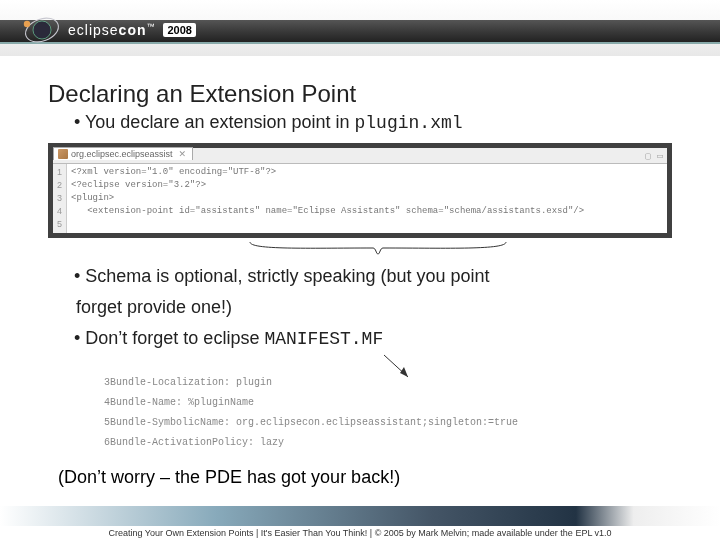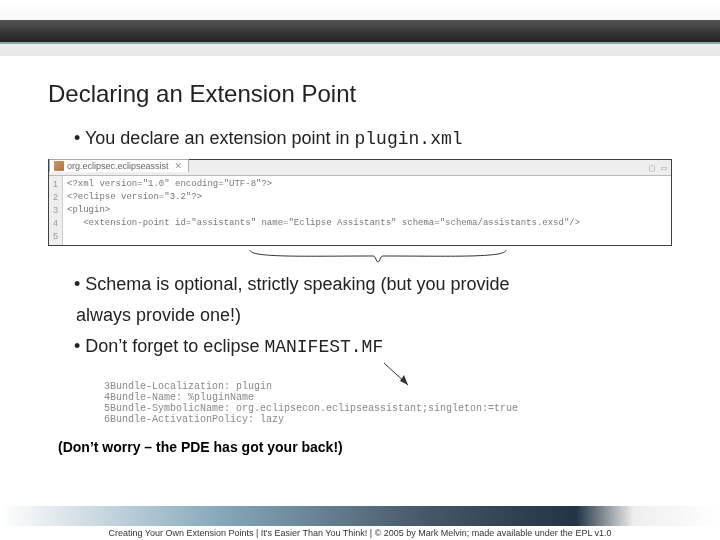--- a/index.html
+++ b/index.html
@@ -66,38 +66,38 @@
     letter-spacing: 0.3px;
   }
 
   .content {
     padding: 24px 48px 0 48px;
   }
   h1.title {
     font-size: 24px;
     font-weight: 400;
     color: #222;
-    margin-bottom: 20px;
+    margin-bottom: 4px;
   }
   .bullet {
     font-size: 18px;
     color: #222;
     margin: 4px 0 10px 26px;
   }
   .bullet-sub {
     margin-left: 28px;
   }
   code.inline {
     font-family: "Courier New", monospace;
     font-size: 18px;
   }
 
   .editor {
     margin: 2px 0 4px 0;
-    border: 1px solid #404040;
+    border: 5px solid #404040;
     background: #eee;
     font-size: 10px;
     color: #888;
     font-family: "Courier New", monospace;
     position: relative;
   }
   .editor-tab {
     display: inline-flex;
     align-items: center;
     background: #fff;
@@ -156,29 +156,28 @@
     margin-top: -6px;
     margin-bottom: -4px;
     height: 24px;
   }
   .arrow svg { width: 40px; height: 30px; }
 
   .manifest {
     margin: 0 0 10px 56px;
     font-family: "Courier New", monospace;
     font-size: 10px;
-    line-height: 11px;
+    line-height: 20px;
     color: #888;
     white-space: pre;
   }
 
   .paren-note {
-    font-size: 14px;
+    font-size: 18px;
     margin: 14px 0 0 10px;
-    font-weight: bold;
   }
 
   .footer {
     position: absolute;
     bottom: 0; left: 0; right: 0;
     height: 34px;
   }
   .footer-bar {
     height: 20px;
     margin: 0 0 0 0;
@@ -189,20 +188,34 @@
     font-size: 9px;
     color: #333;
     padding: 2px 0;
   }
 </style>
 </head>
 <body>
 
 <div class="header">
   <div class="header-bar"></div>
+  <div class="logo-wrap">
+    <div class="logo-circle">
+      <svg viewBox="0 0 40 40">
+        <circle cx="20" cy="20" r="9" fill="#2a2a3a"></circle>
+        <circle cx="20" cy="20" r="9" fill="none" stroke="#7da" stroke-width="0.6"></circle>
+        <ellipse cx="20" cy="20" rx="17" ry="11" fill="none" stroke="#c8c8d0" stroke-width="1.1" transform="rotate(-20 20 20)"></ellipse>
+        <circle cx="5" cy="14" r="3.2" fill="#e8a050"></circle>
+      </svg>
+    </div>
+    <span class="logo-text">
+      <span>eclipse</span><span class="con">CON</span><span class="logo-tm">™</span>
+    </span>
+    <span class="year-badge">2008</span>
+  </div>
 </div>
 
 <div class="content">
   <h1 class="title">Declaring an Extension Point</h1>
 
   <p class="bullet">
     <span>• You declare an extension point in </span><code class="inline">plugin.xml</code>
   </p>
 
   <div class="editor">
@@ -227,22 +240,22 @@
 </div>
     </div>
   </div>
 
   <div class="brace">
     <svg viewBox="0 0 260 16">
       <path d="M2 2 C2 10 60 8 125 8 C128 8 128 14 130 14 C132 14 132 8 135 8 C200 8 258 10 258 2" fill="none" stroke="#333" stroke-width="1"></path>
     </svg>
   </div>
 
-  <p class="bullet">• Schema is optional, strictly speaking (but you provide</p>
-  <p class="bullet bullet-sub">always provide one!)</p>
+  <p class="bullet">• Schema is optional, strictly speaking (but you point</p>
+  <p class="bullet bullet-sub">forget provide one!)</p>
   <p class="bullet">
     <span>• Don’t forget to eclipse </span><code class="inline">MANIFEST.MF</code>
   </p>
 
   <div class="arrow">
     <svg viewBox="0 0 40 30">
       <line x1="6" y1="2" x2="30" y2="24" stroke="#333" stroke-width="1"></line>
       <polygon points="30,24 22,20 26,14" fill="#333"></polygon>
     </svg>
   </div>

